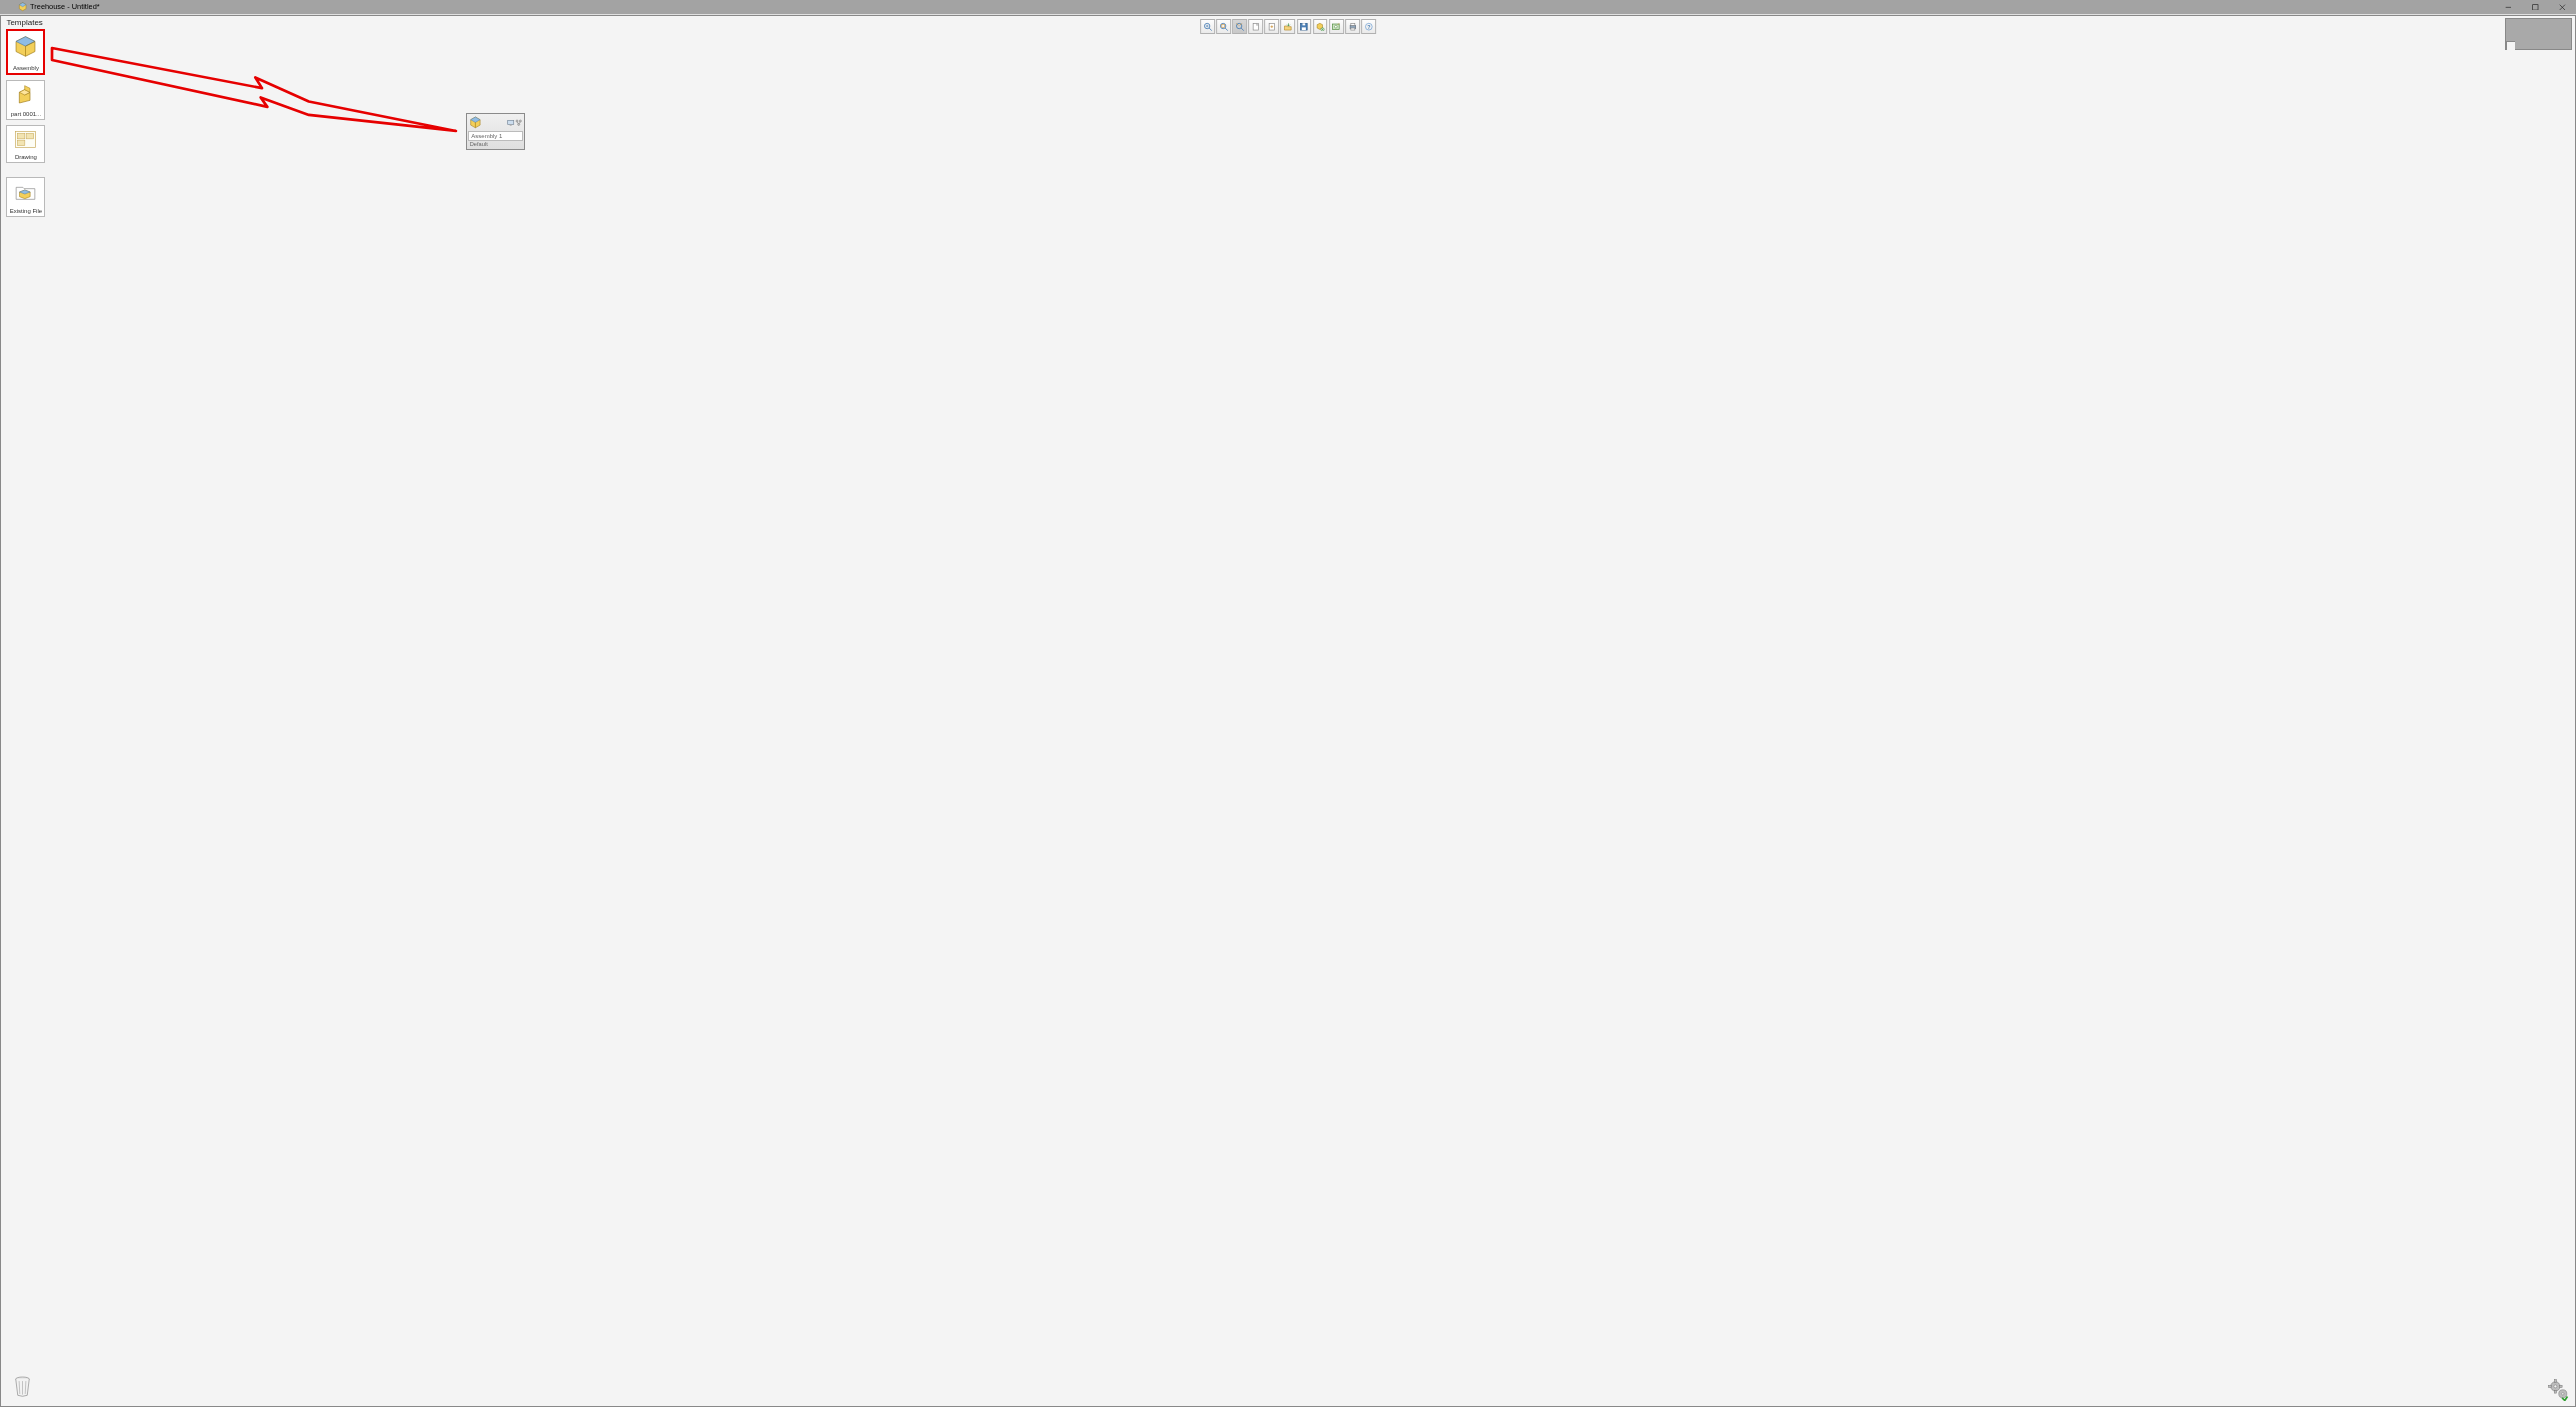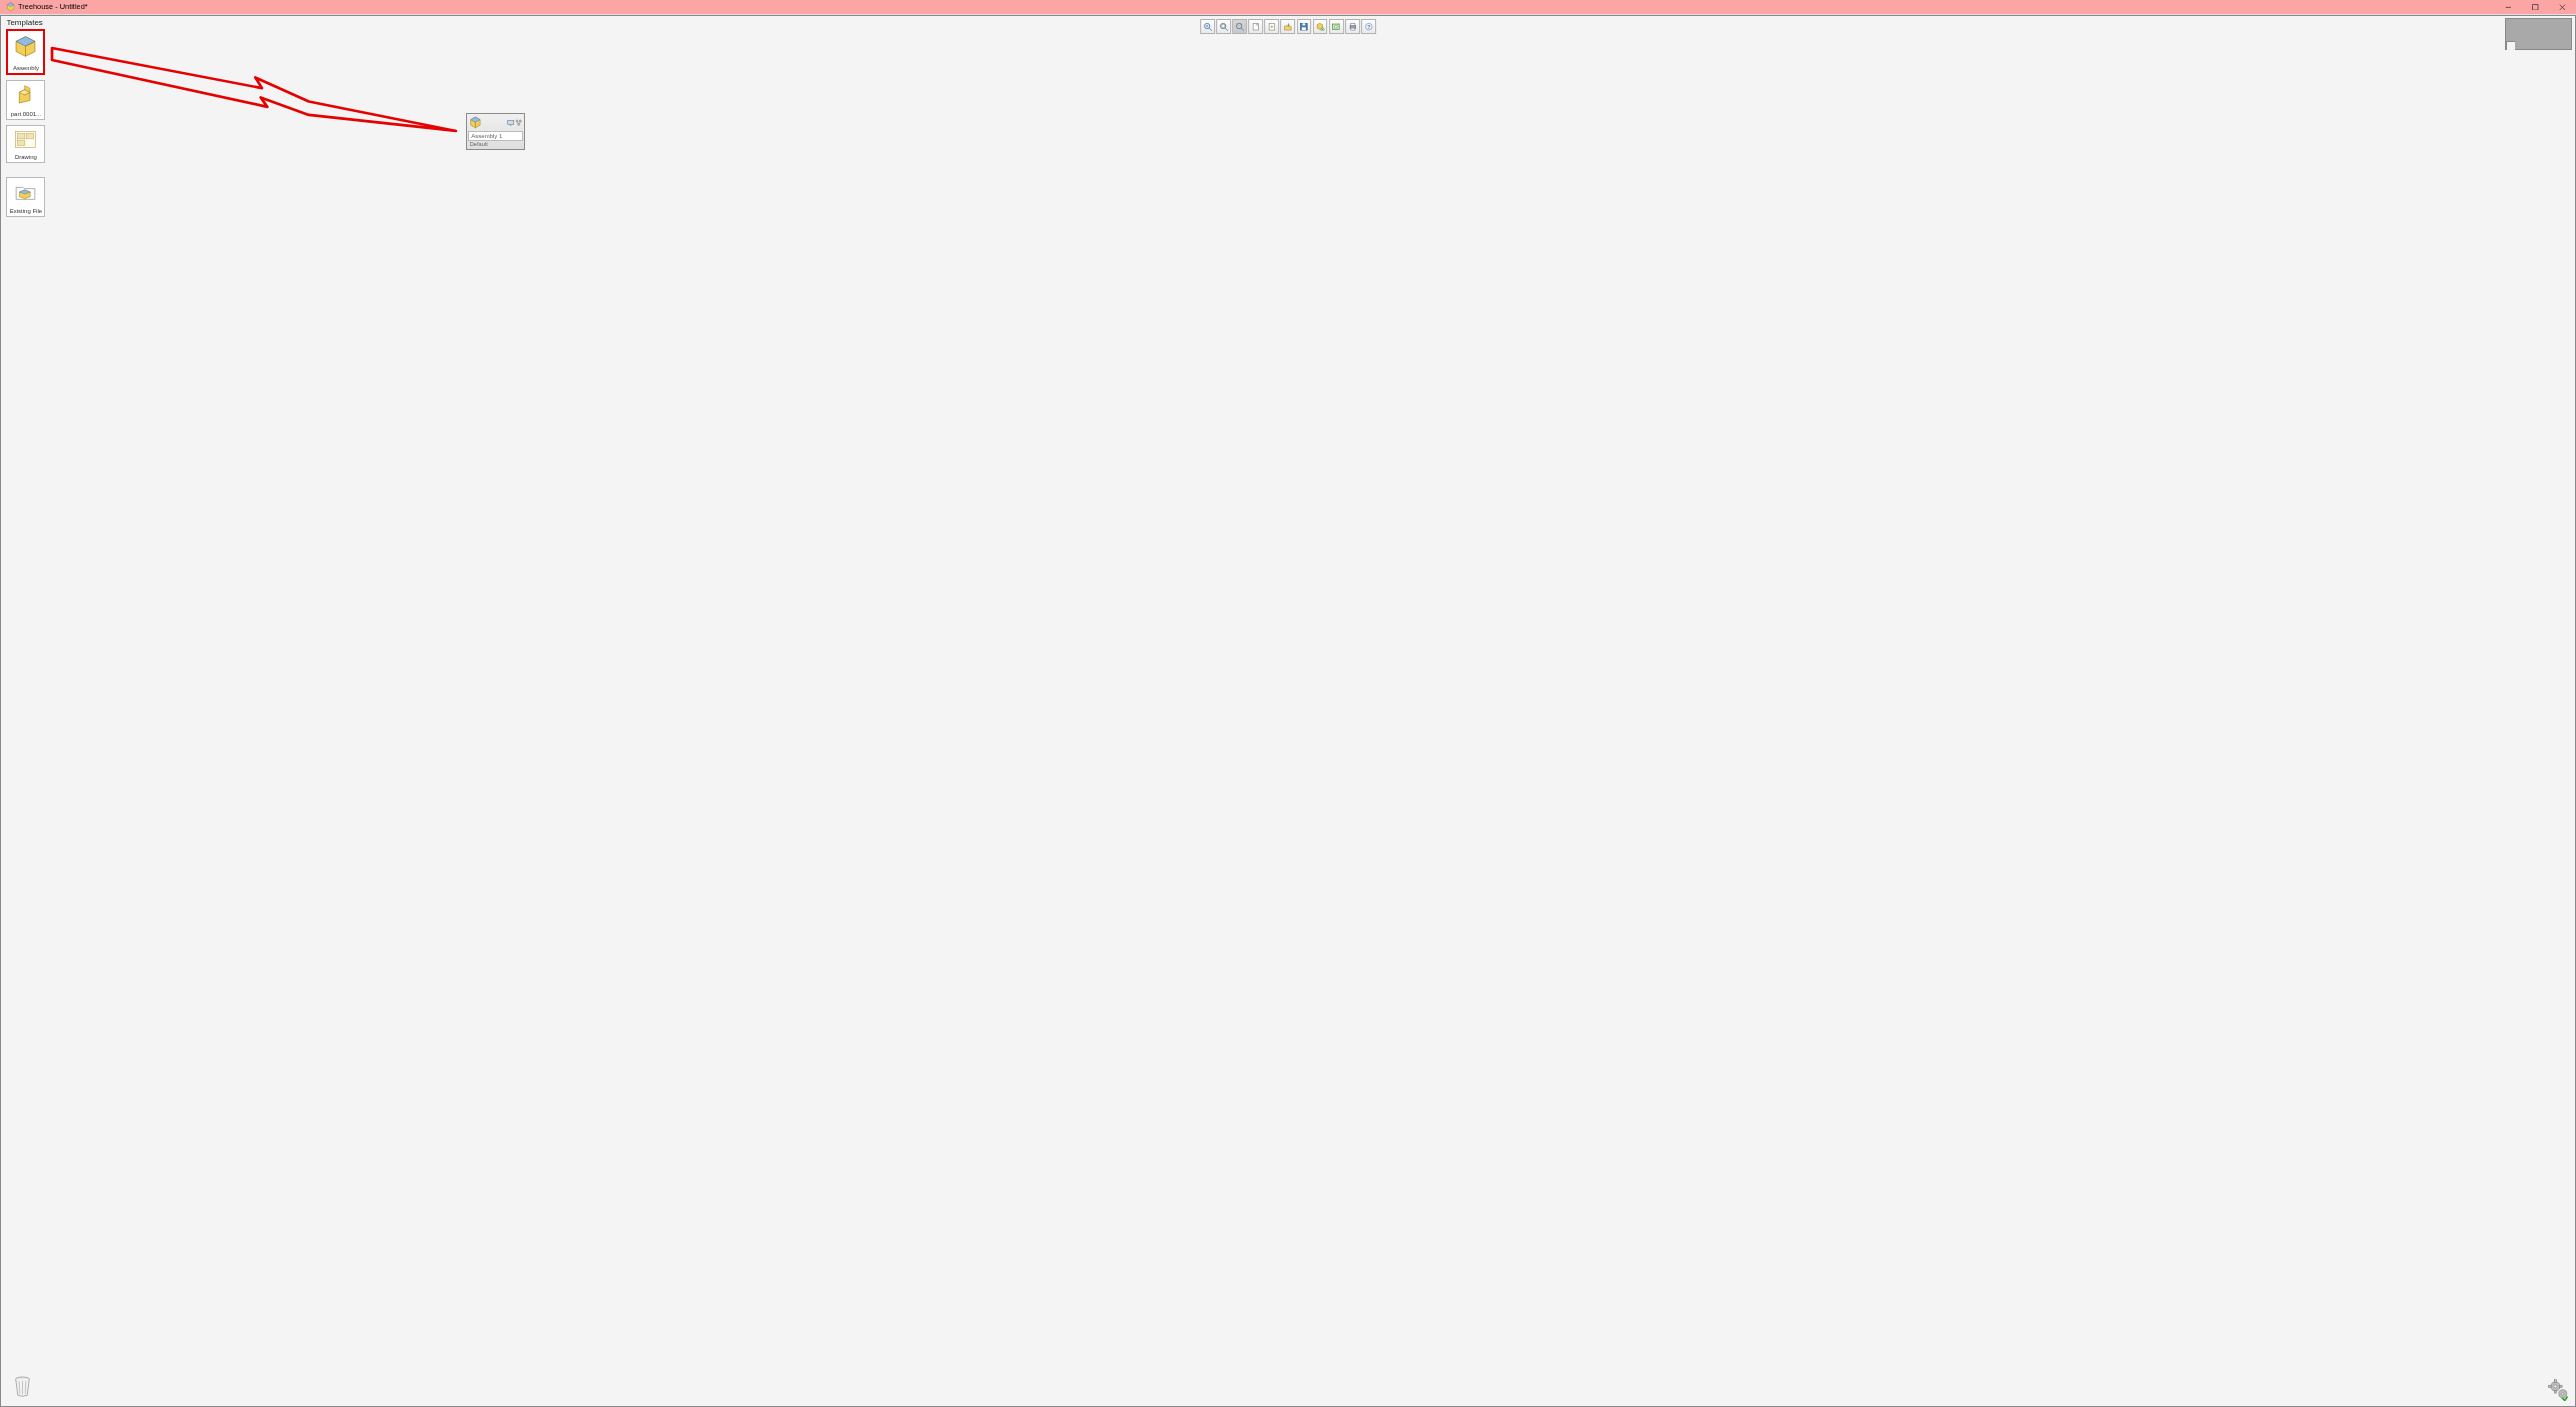--- a/index.html
+++ b/index.html
@@ -2,26 +2,26 @@
 <html style="font-size:10.7px"><head>
 <meta charset="utf-8">
 <style>
   * { box-sizing: border-box; margin: 0; padding: 0; font-family: 'Segoe UI', Tahoma, sans-serif; }
   html, body { width: 100%; height: 100%; overflow: hidden; }
   body { background: #ffffff; font-size: 7.4px; color: #000; }
 
   
   .titlebar {
     height: 14.8px;
-    background: #fca5a5;
+    background: #a3a3a3;
     display: flex;
     align-items: center;
     justify-content: space-between;
     border-bottom: 0.7px solid #e0e0e0;
-    padding-left: 6px;
+    padding-left: 18px;
   }
   .titlebar-left { display: flex; align-items: center; gap: 2.7px; }
   .app-icon { width: 9.4px; height: 9.4px; }
   .title-text { font-size: 7.4px; color: #000; }
   .window-controls { display: flex; height: 100%; }
   .win-btn {
     width: 27px; height: 100%;
     display: flex; align-items: center; justify-content: center;
     cursor: default;
   }

